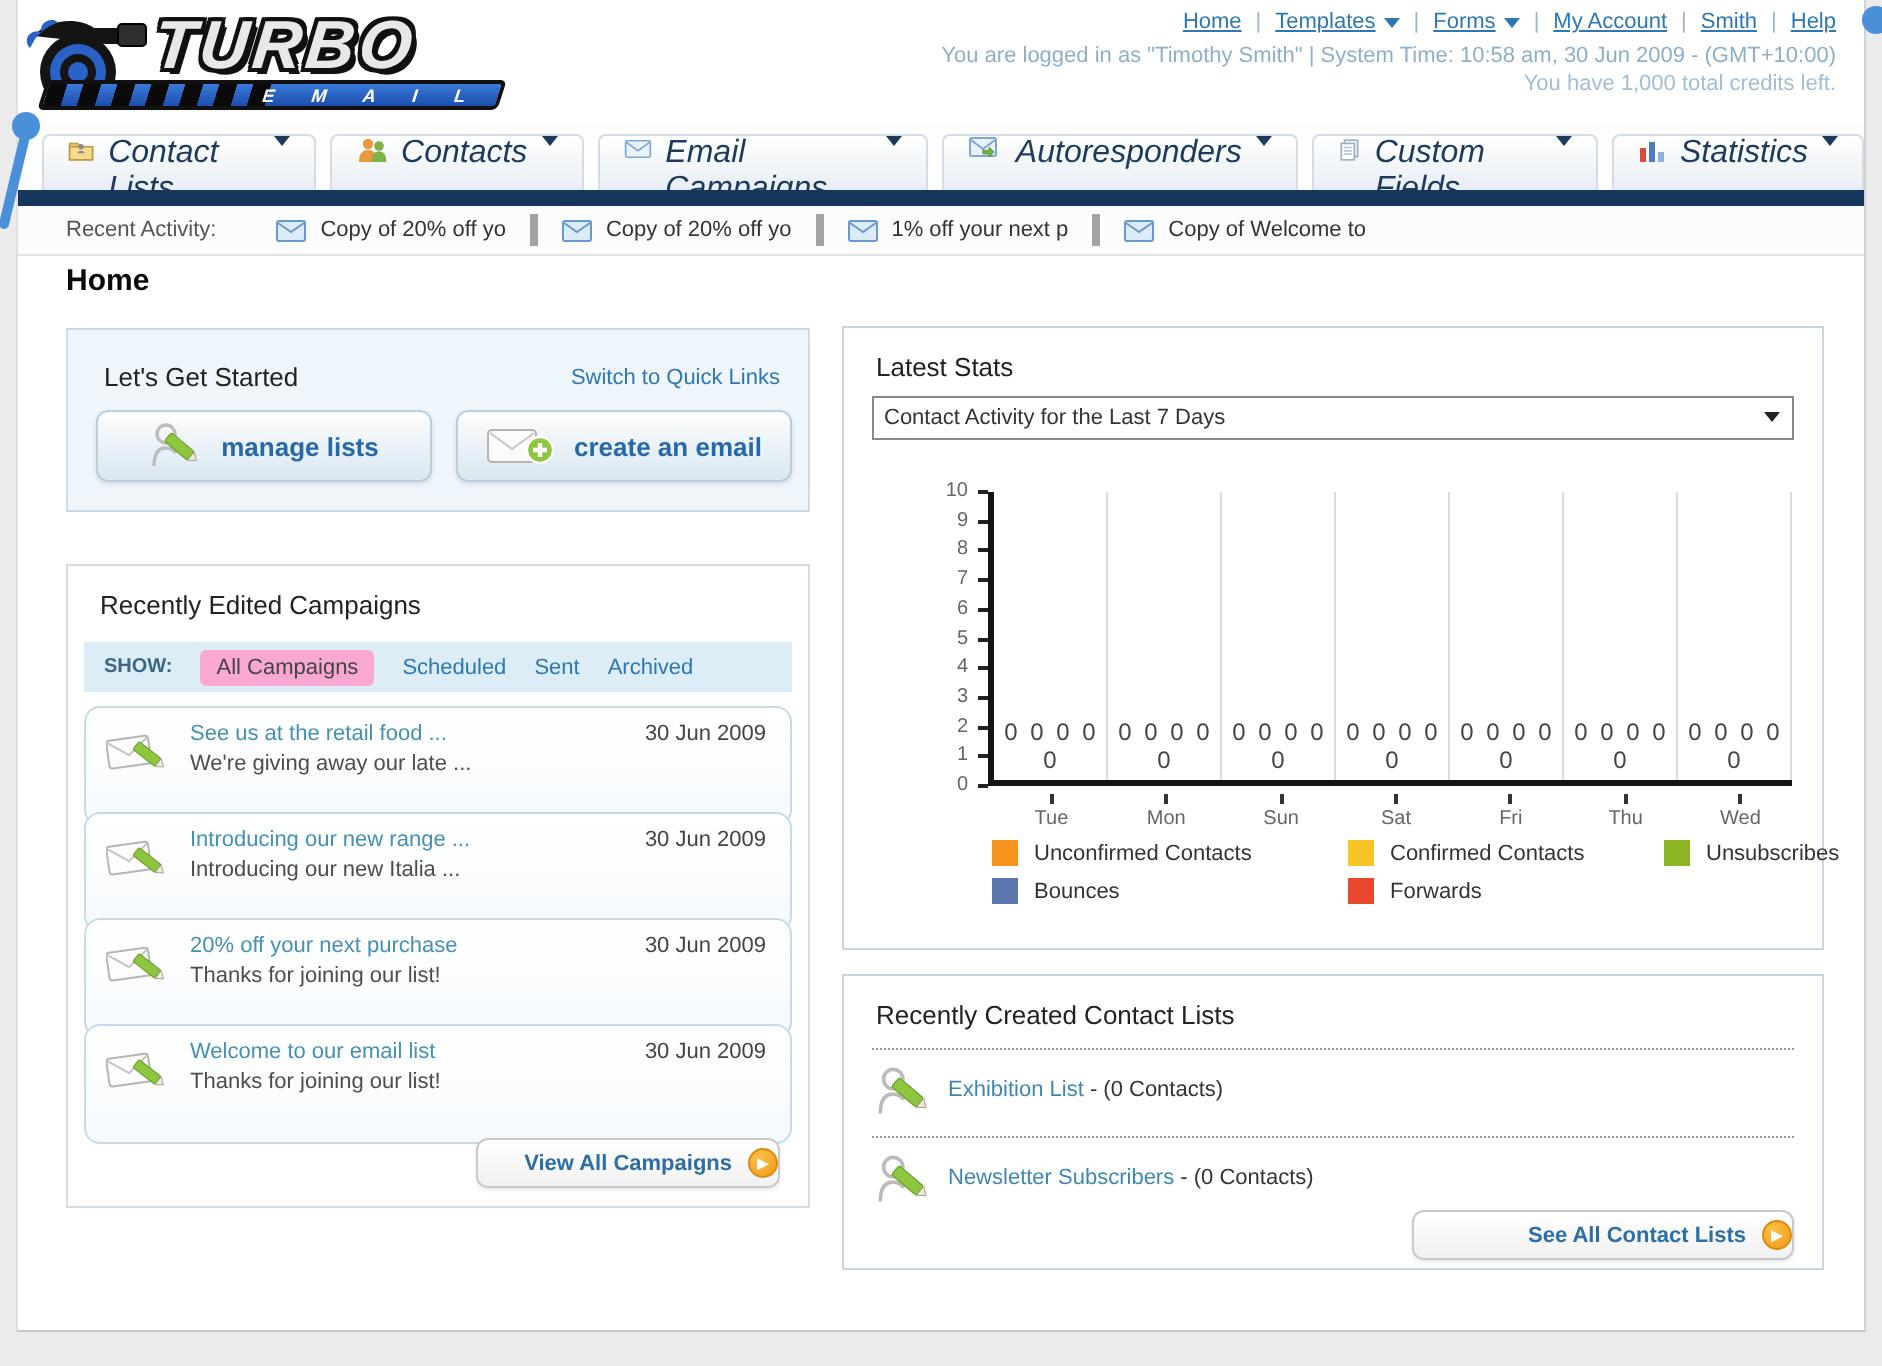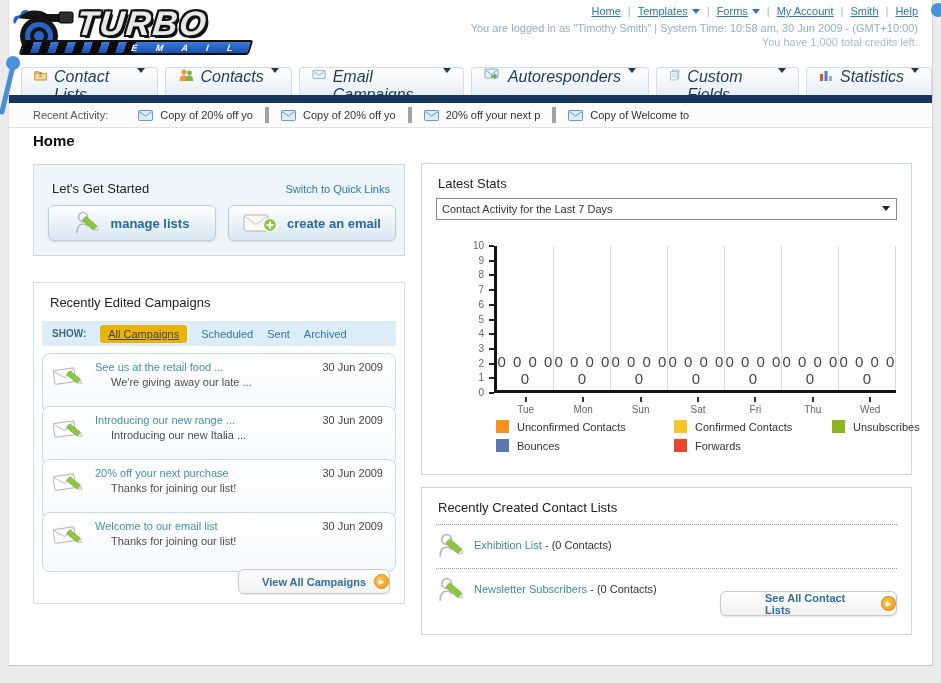--- a/index.html
+++ b/index.html
@@ -58,26 +58,26 @@
              display:flex; align-items:center; justify-content:center; gap:10px;
              color:#2769a8; font-size:13px; font-weight:bold; cursor:pointer; }
   #btn-manage { left:14px; } #btn-create { left:194px; }
 
   
   #campaigns { left:24px; top:282px; width:372px; height:322px; border-color:#d3dde3; }
   .show-bar { position:absolute; left:8px; right:8px; top:38px; height:25px; background:#dcedf8;
               display:flex; align-items:center; gap:14px; padding-left:10px; }
   .show-label { font-size:10px; font-weight:bold; color:#3c6783; }
   .filter { color:#2d77b3; font-size:11px; cursor:pointer; }
-  .filter.active { background:#eab308; color:#444; padding:3px 8px; border-radius:3px;text-decoration:underline; }
+  .filter.active { background:#f9a8d4; color:#444; padding:3px 8px; border-radius:3px; }
   .camp-row { position:absolute; left:8px; right:8px; height:60px; border:1px solid #c6dbe9; border-radius:8px;
               background:linear-gradient(#ffffff,#f6fafd); cursor:pointer; }
   .camp-icon { position:absolute; left:10px; top:9px; }
   .camp-title { position:absolute; left:52px; top:7px; color:#4590b4; font-size:11px; cursor:pointer; }
-  .camp-sub { position:absolute; left:52px; top:22px; color:#4d4d4d; font-size:11px;margin-left:16px; }
+  .camp-sub { position:absolute; left:52px; top:22px; color:#4d4d4d; font-size:11px; }
   .camp-date { position:absolute; right:12px; top:7px; color:#444; font-size:11px; }
   .pill-btn { position:absolute; height:25px; border:1px solid #c9c9c9; border-radius:6px;
               background:linear-gradient(#ffffff,#f1f1f1); box-shadow:0 1px 2px rgba(0,0,0,.1);
               display:inline-flex; align-items:center; justify-content:flex-end; gap:8px;
               color:#2d6ea5; font-size:11px; font-weight:bold; cursor:pointer; }
   #view-all { right:14px; bottom:9px; width:152px; }
   .go-circle { width:15px; height:15px; border-radius:50%; background:radial-gradient(circle at 35% 30%,#fbc14d,#f09a12);
                border:1px solid #d98c10; color:#fff; font-size:7px; display:inline-flex; align-items:center; justify-content:center; }
 
   
@@ -85,41 +85,41 @@
   .select-wrap { position:absolute; left:14px; right:14px; top:34px; height:22px; }
   .select-wrap select { width:100%; height:22px; appearance:none; -webkit-appearance:none;
               border:1px solid #8a8a8a; background:#fff; font-family:"Liberation Sans",sans-serif;
               font-size:11px; color:#333; padding:0 18px 0 5px; border-radius:0; }
   .select-caret { position:absolute; right:7px; top:8px; width:0; height:0;
               border-left:4px solid transparent; border-right:4px solid transparent; border-top:5px solid #222; pointer-events:none; }
   .chart-wrap { position:absolute; left:14px; top:70px; width:462px; height:182px; }
   .plot { position:absolute; left:58px; top:12px; width:402px; height:147px;
           border-left:3px solid #141414; border-bottom:3px solid #141414; display:flex; }
   .plot .cell { flex:1; position:relative; border-right:1px solid #dcdcdc; }
-  .plot .zeros { position:absolute; bottom:3px; width:100%; text-align:center; font-size:15px; color:#444; word-spacing:3px; }
+  .plot .zeros { position:absolute; bottom:3px; width:100%; text-align:center; font-size:12px; color:#444; word-spacing:3px; }
   .ylab { position:absolute; width:24px; text-align:right; font-size:10px; color:#666; }
   .ytick { position:absolute; width:5px; height:2px; background:#222; }
   .xrow { position:absolute; left:61px; top:163px; width:402px; display:flex; }
   .xcell { flex:1; text-align:center; }
   .xtick { width:2px; height:5px; background:#333; margin:0 auto; }
   .xlab { font-size:10px; color:#666; margin-top:2px; }
   .legend { position:absolute; left:74px; top:256px; width:404px; display:grid;
             grid-template-columns:178px 158px auto; row-gap:6px; }
   .legend-item { display:flex; align-items:center; gap:8px; font-size:11px; color:#333; }
   .legend-swatch { width:13px; height:13px; display:inline-block; }
 
   
   #contact-lists { left:412px; top:487px; width:491px; height:148px; border-color:#c9d6df; }
   .dotted { position:absolute; left:14px; right:14px; border-top:1px dotted #999; }
   .cl-item { position:absolute; left:14px; right:14px; height:32px; }
   .cl-icon { position:absolute; left:2px; top:2px; }
   .cl-text { position:absolute; left:38px; top:9px; }
   .cl-link { color:#3d87b0; cursor:pointer; }
   .cl-suffix { color:#333; }
-  #see-all { right:14px; bottom:18px; width:177px;padding-left:44px; }
+  #see-all { right:14px; bottom:4px; width:191px;padding-left:44px; }
 
   
   .callout { position:absolute; left:0; top:0; pointer-events:none; }
 </style>
 </head>
 <body>
 
 <div id="canvas">
   <div id="content">
 
@@ -246,21 +246,21 @@
             <rect x="0.5" y="0.5" width="14" height="10" rx="1" fill="#dcebf8" stroke="#6699cc"></rect>
             <path d="M1,1.5 L7.5,6 L14,1.5" fill="none" stroke="#6699cc"></path>
           </svg>
         <span>Copy of 20% off yo</span>
       </span>
       <span class="activity-item">
         <svg width="15" height="11" viewBox="0 0 15 11">
             <rect x="0.5" y="0.5" width="14" height="10" rx="1" fill="#dcebf8" stroke="#6699cc"></rect>
             <path d="M1,1.5 L7.5,6 L14,1.5" fill="none" stroke="#6699cc"></path>
           </svg>
-        <span>20% off your next p</span>
+        <span>1% off your next p</span>
       </span>
       <span class="activity-item">
         <svg width="15" height="11" viewBox="0 0 15 11">
             <rect x="0.5" y="0.5" width="14" height="10" rx="1" fill="#dcebf8" stroke="#6699cc"></rect>
             <path d="M1,1.5 L7.5,6 L14,1.5" fill="none" stroke="#6699cc"></path>
           </svg>
         <span>Copy of Welcome to</span>
       </span>
     </div>
 

